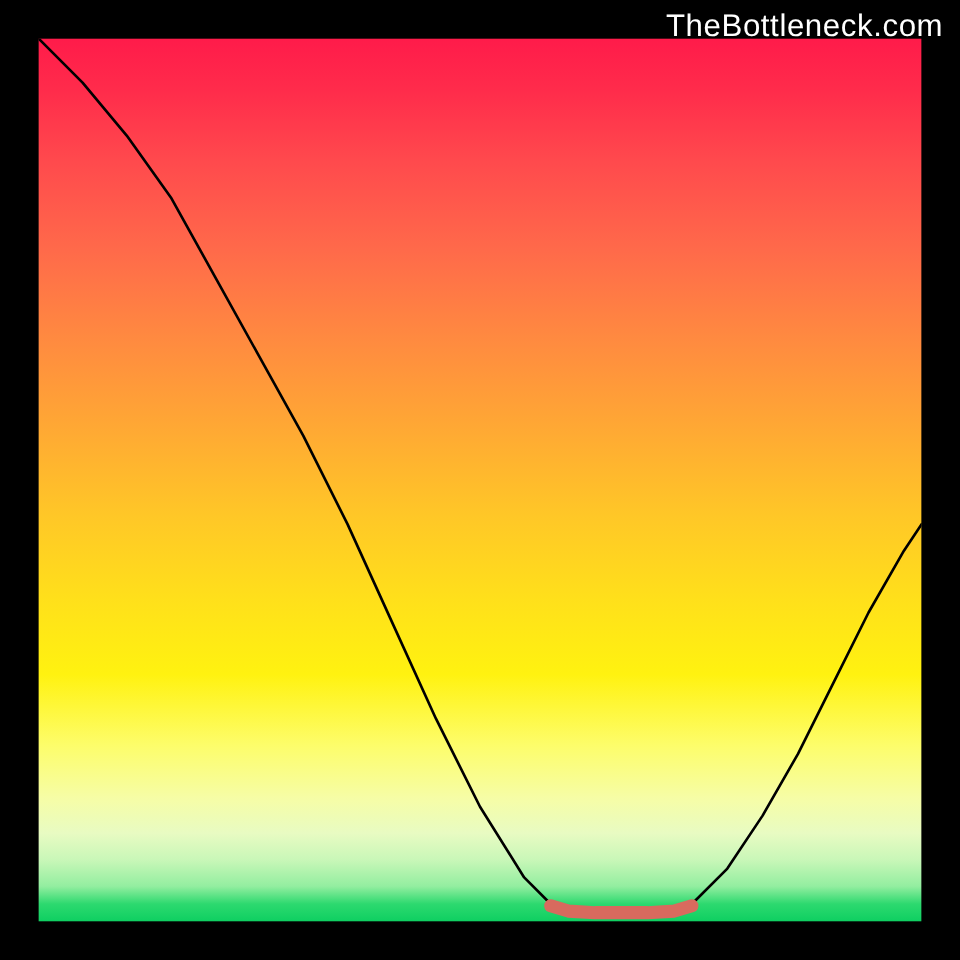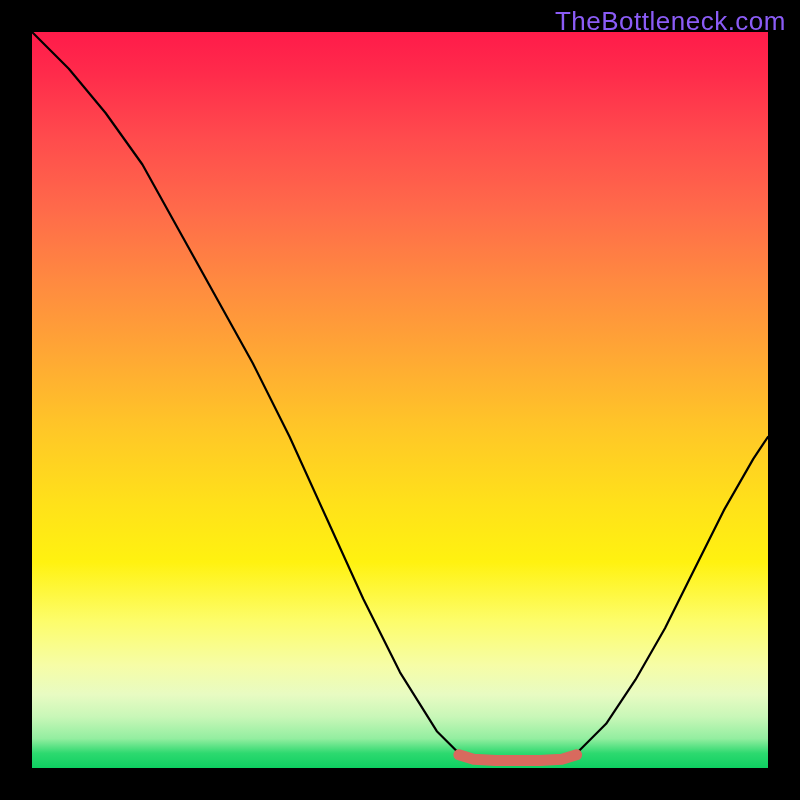--- a/index.html
+++ b/index.html
@@ -9,21 +9,21 @@
     width: 800px;
     height: 800px;
     background: #000;
   }
   .watermark {
     position: absolute;
     top: 6px;
     right: 14px;
     font-family: Arial, Helvetica, sans-serif;
     font-size: 26px;
-    color: #8b5cf6;
+    color: #ffffff;
     letter-spacing: 0.5px;
     z-index: 10;
     text-align: center;
   }
   .plot {
     position: absolute;
     left: 32px;
     top: 32px;
     width: 736px;
     height: 736px;

